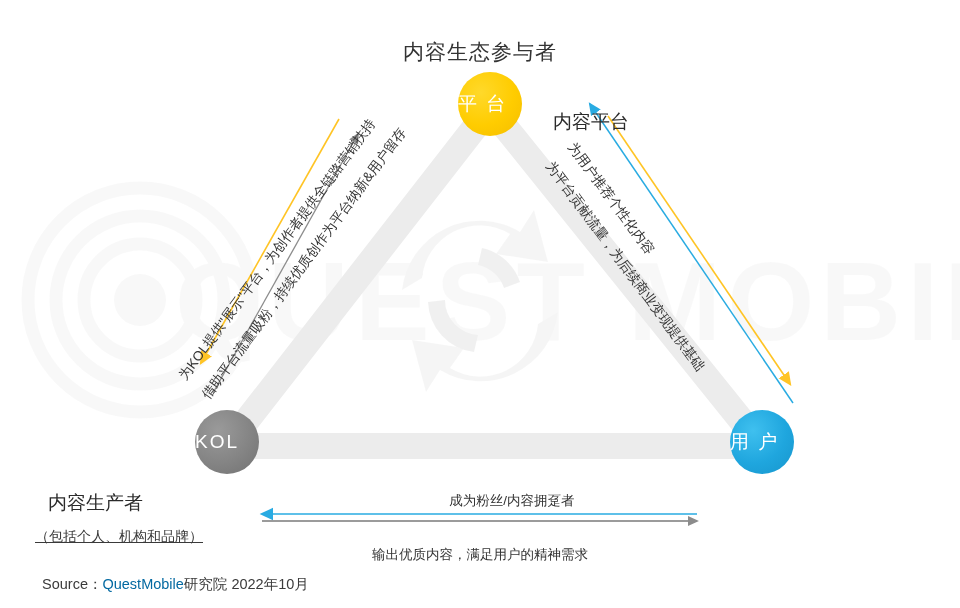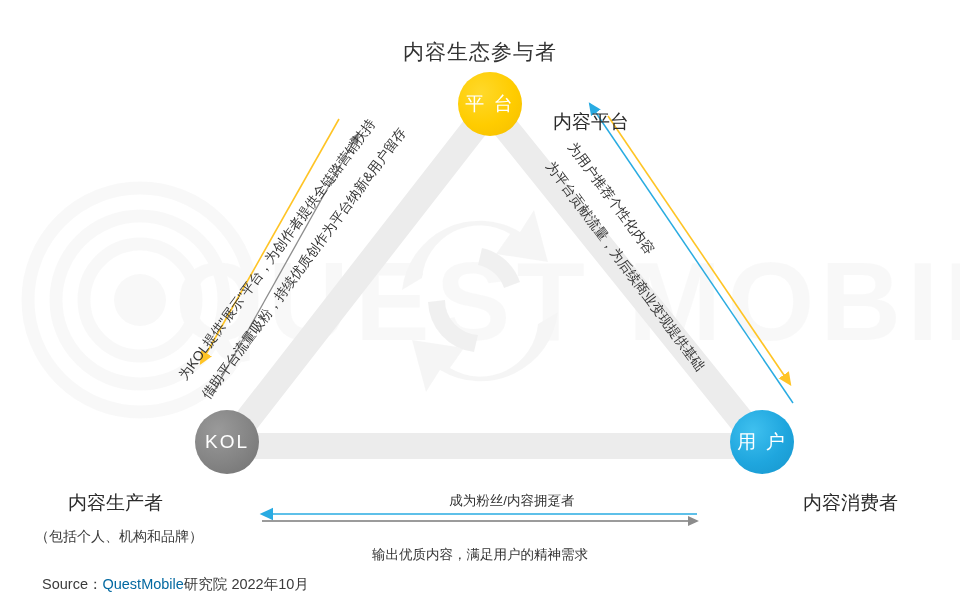--- a/index.html
+++ b/index.html
@@ -40,21 +40,20 @@
     letter-spacing: 1px;
     margin-top: 14px;
   }
 
   
   .node {
     position: absolute;
     border-radius: 50%;
     display: flex;
     align-items: center;
-    justify-content: center;
     color: #ffffff;
     letter-spacing: 2px;
   }
   #node-platform {
     left: 458px; top: 72px;
     width: 64px; height: 64px;
     background: radial-gradient(circle at 36% 32%, #ffd92a 0%, #ffcc00 55%, #f4bd00 100%);
     font-size: 19px;
   }
   #node-kol {
@@ -75,27 +74,28 @@
     position: absolute;
     color: #2b2b2b;
     white-space: nowrap;
     margin-top: 45px;
   }
   #label-platform {
     left: 553px; top: 64px;
     font-size: 19px;
   }
   #label-kol-main {
-    left: 68px; top: 445px;
+    left: 48px; top: 445px;
     font-size: 19px;
   }
   #label-kol-sub {
     left: 35px; top: 483px;
     font-size: 14px;
     color: #3a3a3a;
+    text-decoration: underline;
   }
   #label-user {
     left: 803px; top: 445px;
     font-size: 19px;
   }
 
   
   .edge-caption {
     position: absolute;
     white-space: nowrap;
@@ -218,21 +218,20 @@
   <div class="node" id="node-user">
     <span>用 户</span>
   </div>
   <div class="node" id="node-kol">
     <span>KOL</span>
   </div>
 
   <div class="node-label" id="label-platform">内容平台</div>
   <div class="node-label" id="label-kol-main">内容生产者</div>
   <div class="node-label" id="label-kol-sub">（包括个人、机构和品牌）</div>
-  <div class="node-label" id="label-user">内容消费者</div>
 
   <div class="edge-caption" id="cap-left-yellow">为KOL提供"展示"平台，为创作者提供全链路营销扶持</div>
   <div class="edge-caption" id="cap-left-gray">借助平台流量吸粉，持续优质创作为平台纳新&amp;用户留存</div>
 
   <div class="edge-caption" id="cap-right-yellow">为用户推荐个性化内容</div>
   <div class="edge-caption" id="cap-right-blue">为平台贡献流量，为后续商业变现提供基础</div>
 
   <div class="edge-caption" id="cap-bottom-blue">成为粉丝/内容拥趸者</div>
   <div class="edge-caption" id="cap-bottom-gray">输出优质内容，满足用户的精神需求</div>
 

